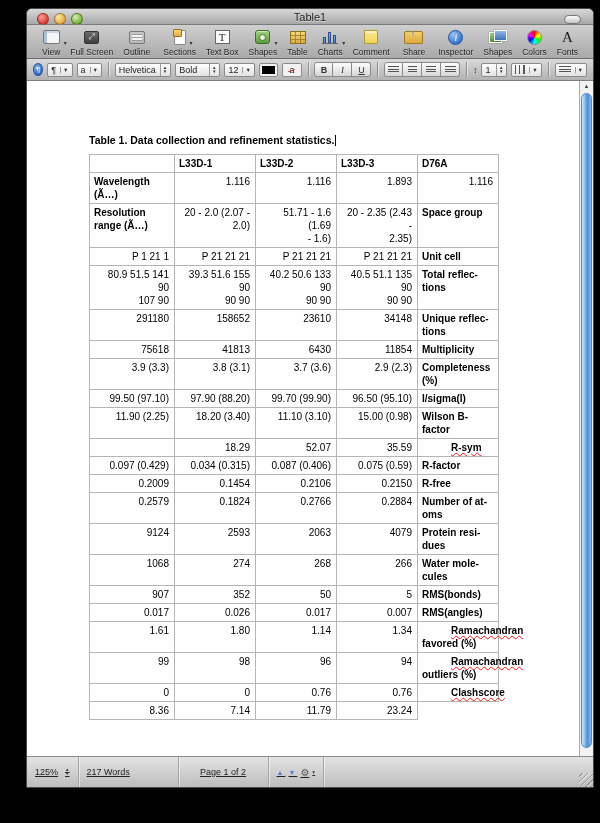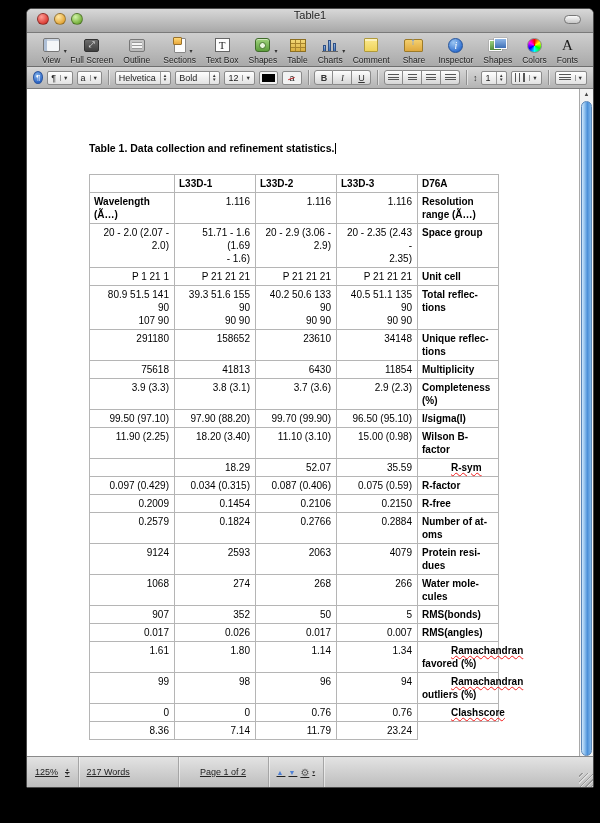--- a/index.html
+++ b/index.html
@@ -1,23 +1,23 @@
 <!DOCTYPE html>
 <html><head>
 <meta charset="utf-8">
 <style>
   * { margin:0; padding:0; box-sizing:border-box; }
   html,body { width:600px; height:823px; background:#000; font-family:"Liberation Sans", sans-serif; overflow:hidden; }
   .win { position:absolute; left:26px; top:8px; width:568px; height:780px; background:#fff;
          border:1px solid #4a4a4a; border-radius:6px 6px 2px 2px; overflow:hidden;
          display:flex; flex-direction:column; }
   
-  .titlebar { height:24px; background:linear-gradient(to bottom,#d8d8d8,#a8a8a8);
+  .titlebar { height:16px; background:linear-gradient(to bottom,#d8d8d8,#a8a8a8);
               border-bottom:1px solid #7a7a7a; position:relative; flex:0 0 auto;
-              display:flex; justify-content:center; }
+              display:flex; align-items:center; justify-content:center; }
   .title { font-size:11px; color:#222; text-shadow:0 1px 0 rgba(255,255,255,.5); }
   .tl { position:absolute; top:4px; width:12px; height:12px; border-radius:50%; border:1px solid rgba(0,0,0,.35); }
   .tl.red    { left:10px;  background:radial-gradient(circle at 35% 30%, #ff9d96, #dd4038 70%); }
   .tl.yellow { left:27px;  background:radial-gradient(circle at 35% 30%, #ffe9a8, #e5a93c 70%); }
   .tl.green  { left:44px;  background:radial-gradient(circle at 35% 30%, #d2f5a8, #77b13d 70%); }
   .oval { position:absolute; right:12px; top:6px; width:17px; height:9px; border-radius:5px;
           border:1px solid #777; background:linear-gradient(to bottom,#fafafa,#c6c6c6); }
   
   .toolbar { height:34px; flex:0 0 auto; background:linear-gradient(to bottom,#cfcfcf,#a9a9a9);
              border-bottom:1px solid #6e6e6e; display:flex; align-items:flex-start; padding:3px 10px 0 10px; }
@@ -87,21 +87,21 @@
                border-left:none; display:flex; align-items:center; justify-content:center; font-size:9px; color:#333; }
   .seg > div:first-child { border-left:1px solid #8a8a8a; border-radius:3px 0 0 3px; }
   .seg > div:last-child { border-radius:0 3px 3px 0; }
   .bars { width:11px; height:8px; background:repeating-linear-gradient(to bottom, #555 0 1px, transparent 1px 2.6px); }
   .bars.c { width:9px; } .bars.r { width:10px; }
   .vlines { width:10px; height:9px; background:repeating-linear-gradient(to right, #555 0 1px, transparent 1px 4px); border-right:1px solid #555; }
   .lsicon { font-size:9px; color:#333; }
   
   .content { flex:1; display:flex; min-height:0; background:#fff; }
   .page { flex:1; overflow:hidden; padding:53px 0 0 62px; }
-  .doc-title { font-size:10.5px; font-weight:bold; color:#000; margin-bottom:20px; }
+  .doc-title { font-size:10.5px; font-weight:bold; color:#000; margin-bottom:8px; }
   .caret-bar { display:inline-block; width:1px; height:11px; background:#000; vertical-align:-2px; margin-left:1px; }
   .doc-table { display:inline-grid; grid-template-columns:85px 81px 81px 81px 81px;
                border-top:1px solid #b5b5b5; border-left:1px solid #b5b5b5; font-size:10px; line-height:13px; color:#000; }
   .cell { border-right:1px solid #b5b5b5; border-bottom:1px solid #b5b5b5; padding:2px 4px; min-height:17px; }
   .cell.head { font-weight:bold; }
   .cell.lab { font-weight:bold; }
   .cell.lab span { display:block; }
   .cell.val { text-align:right; white-space:pre-line; padding-right:5px; }
   .sq { text-decoration:underline; text-decoration-style:wavy; text-decoration-color:#f21b1b; text-decoration-thickness:1px;padding-left:29px; }
   
@@ -316,31 +316,30 @@
           <div class="cell head">L33D-1</div>
           <div class="cell head">L33D-2</div>
           <div class="cell head">L33D-3</div>
           <div class="cell head">D76A</div>
           <div class="cell lab">
             <span>Wavelength</span>
             <span>(Ã…)</span>
           </div>
           <div class="cell val">1.116</div>
           <div class="cell val">1.116</div>
+          <div class="cell val">1.893</div>
           <div class="cell val">1.116</div>
           <div class="cell lab">
             <span>Resolution</span>
             <span>range (Ã…)</span>
           </div>
           <div class="cell val">20 - 2.0 (2.07 -
 2.0)</div>
           <div class="cell val">51.71 - 1.6 (1.69
 - 1.6)</div>
-          <div class="cell val">20 - 2.9 (3.06 -
-2.9)</div>
           <div class="cell val">20 - 2.35 (2.43 -
 2.35)</div>
           <div class="cell lab">
             <span>Space group</span>
           </div>
           <div class="cell val">P 1 21 1</div>
           <div class="cell val">P 21 21 21</div>
           <div class="cell val">P 21 21 21</div>
           <div class="cell val">P 21 21 21</div>
           <div class="cell lab">

